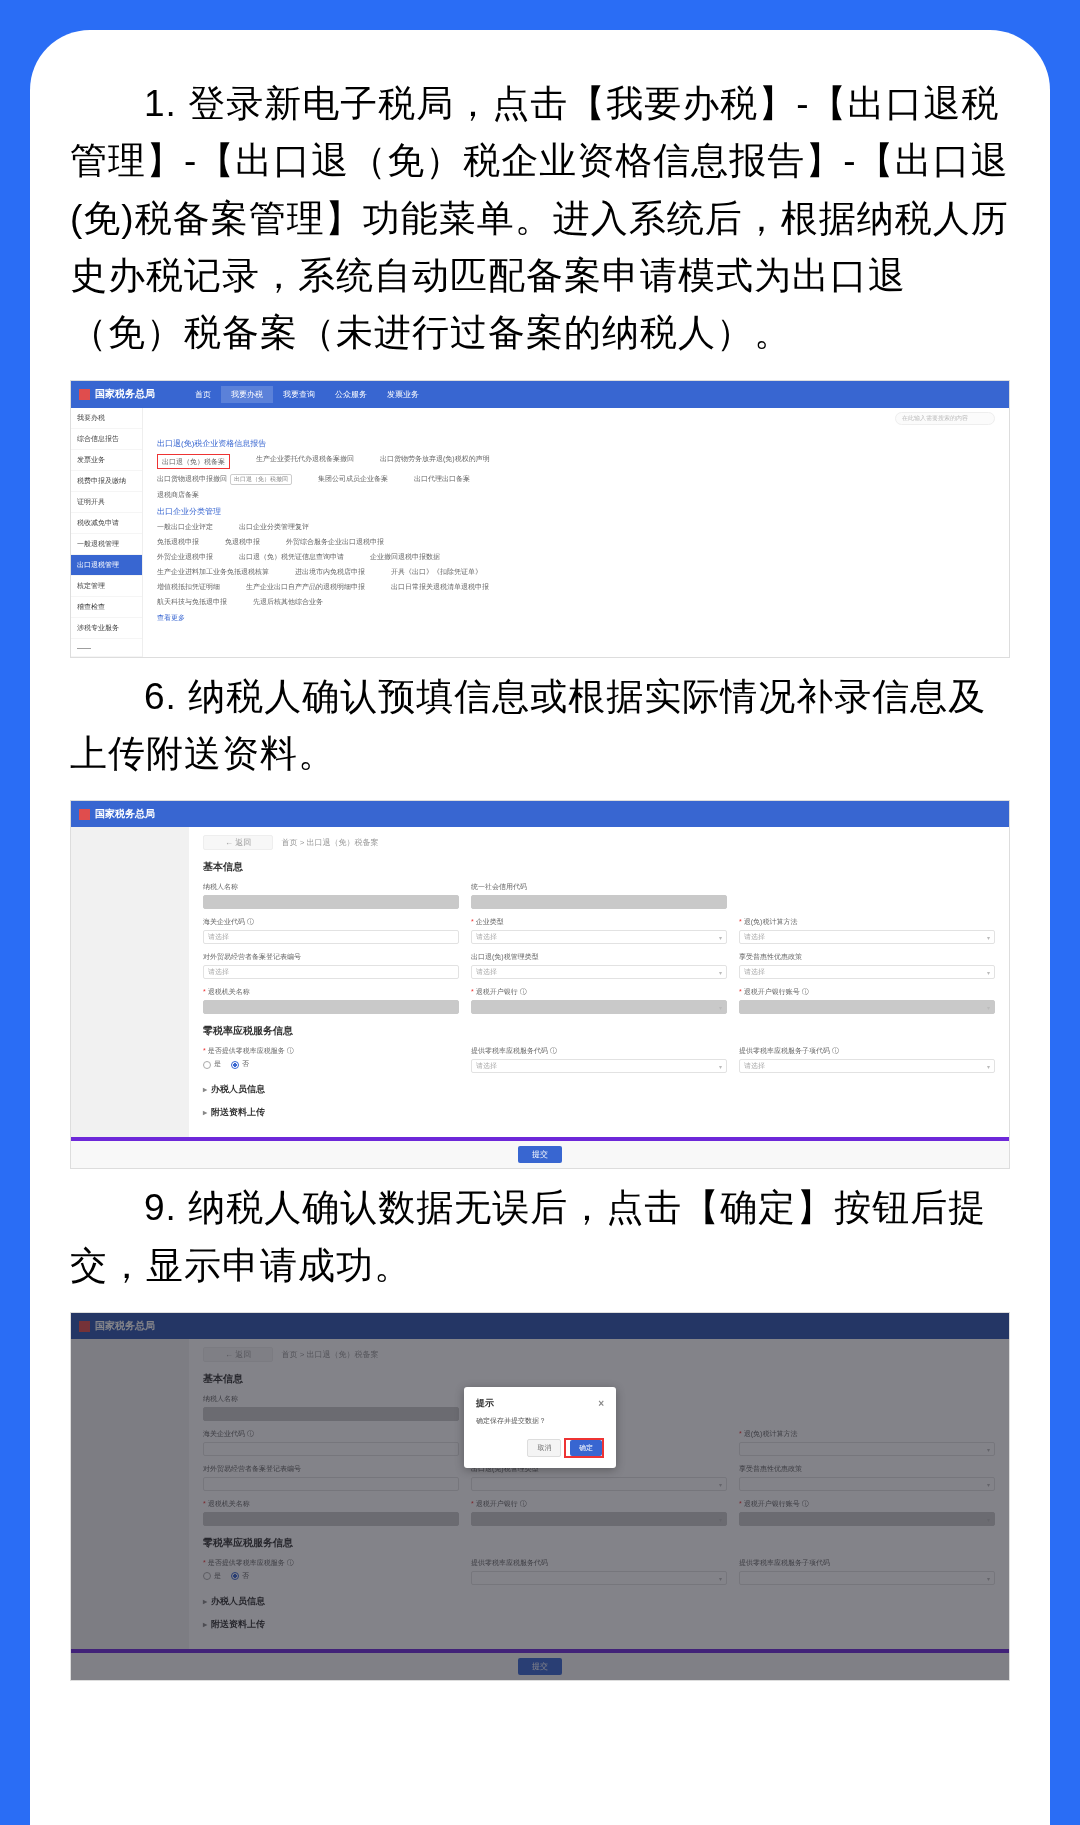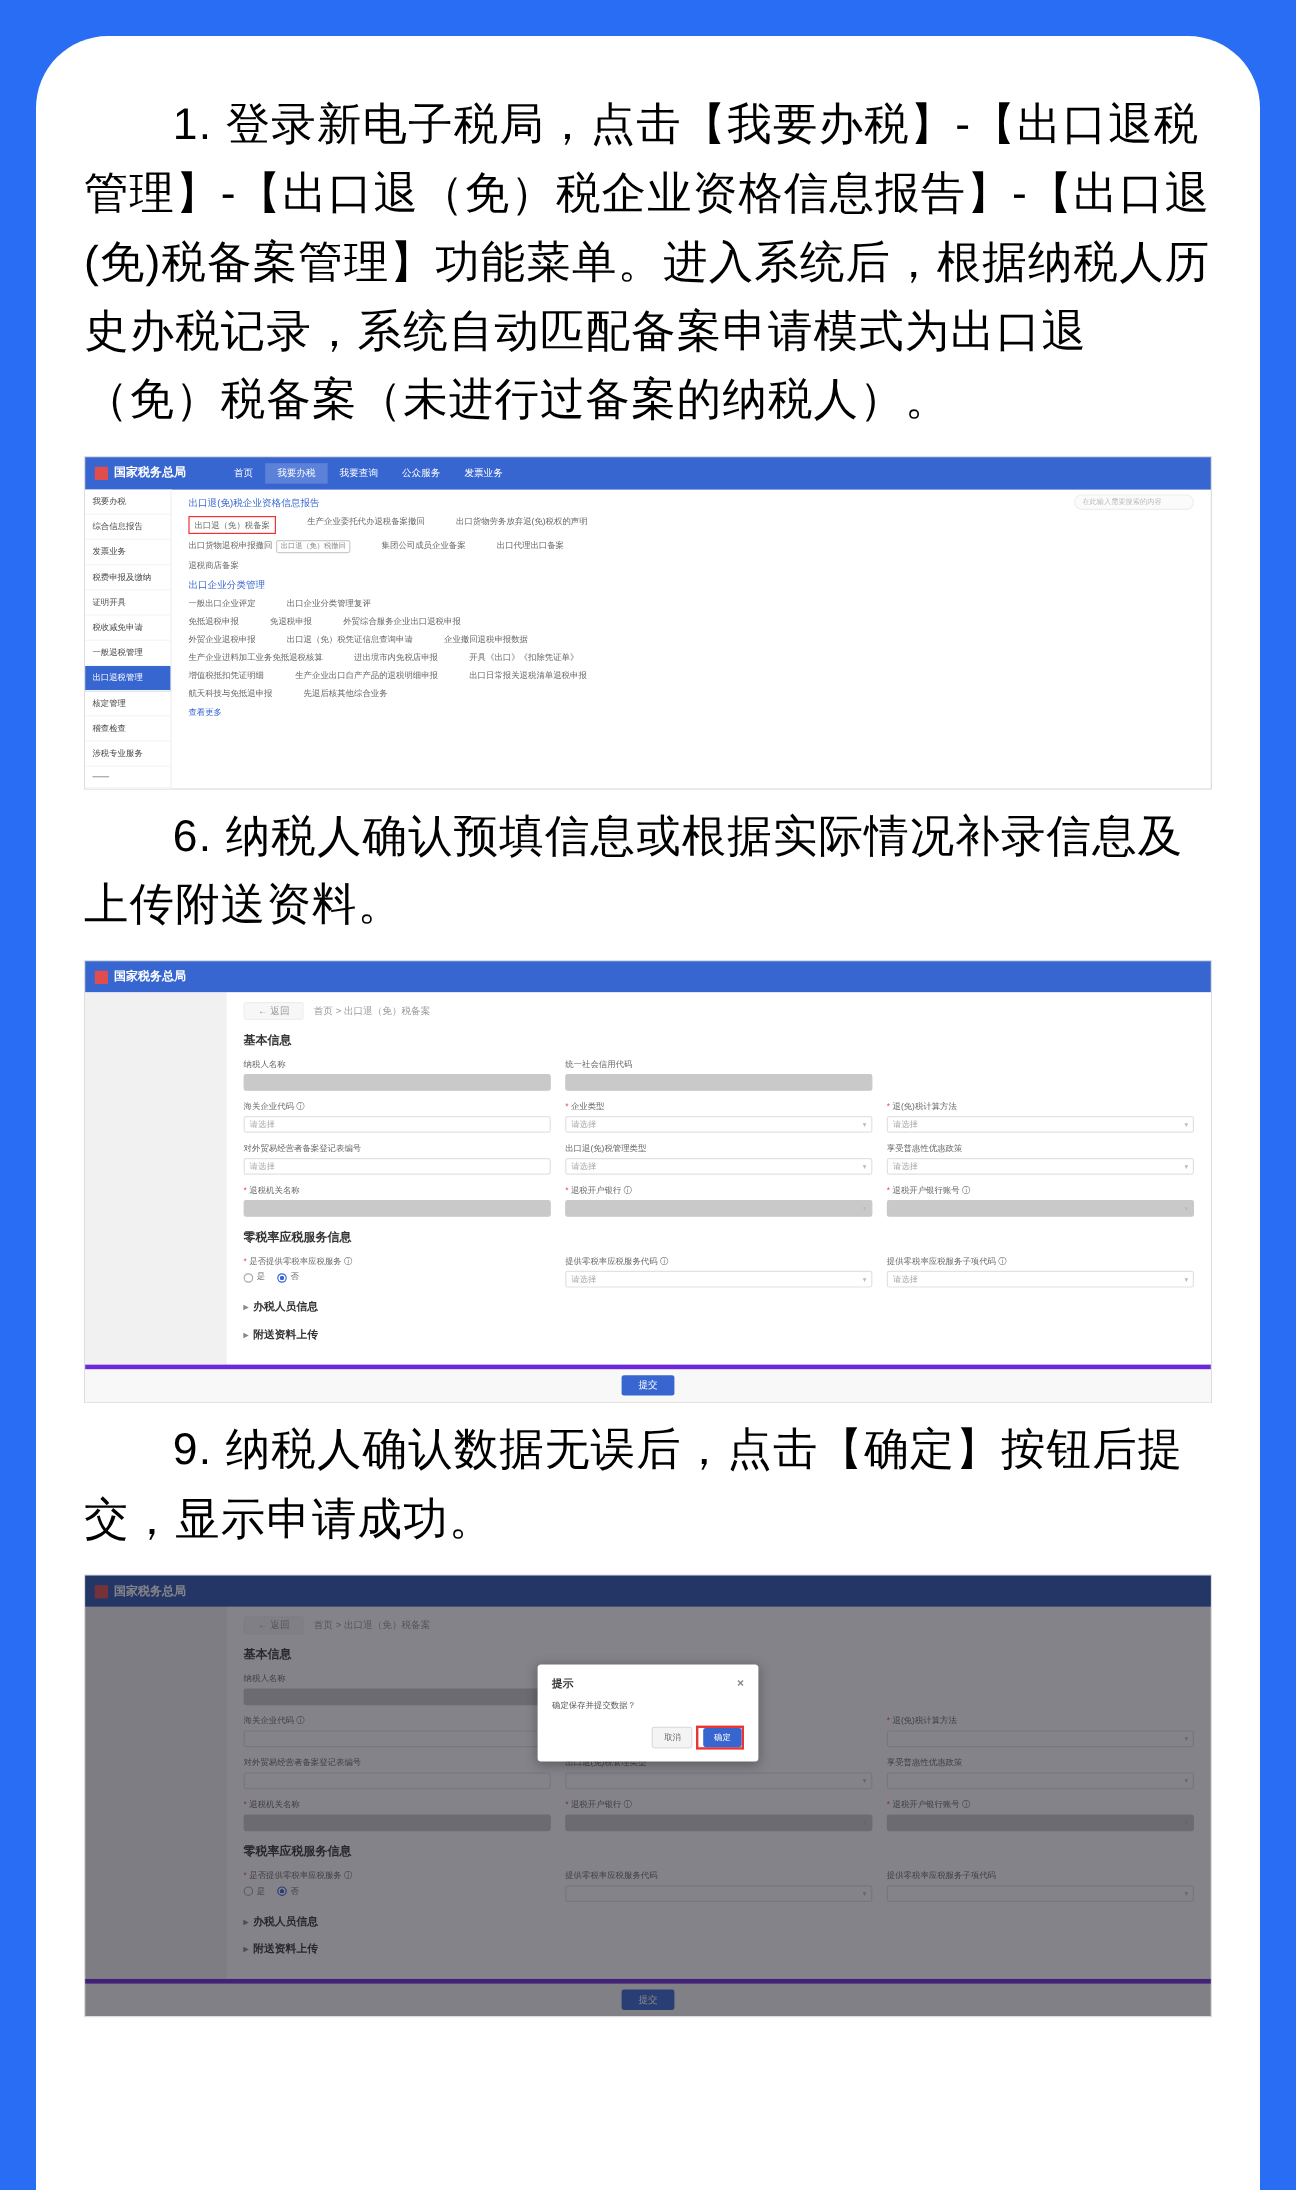--- a/index.html
+++ b/index.html
@@ -59,21 +59,21 @@
     border-right: 1px solid #eee;
     background: #fff;
   }
   .s1-side-item {
     padding: 5px 6px;
     font-size: 7px;
     color: #444;
     border-bottom: 1px solid #f5f5f5;
   }
   .s1-side-item.active { background: #3866d1; color: #fff; }
-  .s1-main { flex: 1; padding: 0 14px; position: relative; }
+  .s1-main { flex: 1; padding: 24px 14px; position: relative; }
   .s1-search { position: absolute; top: 4px; right: 14px; width: 100px; height: 13px; background: #fbfbfb; border: 1px solid #eee; border-radius: 7px; font-size: 6px; color: #bbb; display: flex; align-items: center; padding: 0 6px; }
   .s1-section-title { color: #3866d1; font-size: 8px; margin: 6px 0 5px 0; }
   .s1-links-row { display: flex; gap: 26px; margin-bottom: 5px; }
   .s1-link { font-size: 7px; color: #666; }
   .s1-link.blue { color: #3866d1; }
   .s1-badge {
     display: inline-block;
     border: 1px solid #ccc;
     border-radius: 2px;
     padding: 0 3px;
@@ -92,21 +92,21 @@
     color: #fff;
     padding: 6px 8px;
     display: flex;
     align-items: center;
     font-size: 10px;
   }
   .s2-body { display: flex; min-height: 280px; }
   .s2-sidebar { width: 118px; background: #f1f1f1; }
   .s2-main { flex: 1; padding: 8px 14px; background: #fff; }
   .s2-crumb { font-size: 8px; color: #999; margin-bottom: 10px; }
-  .s2-crumb-back { display: inline-block; padding: 1px 11px; background: #f7f7f7; border: 1px solid #eee; border-radius: 2px; margin-right: 6px; }
+  .s2-crumb-back { display: inline-block; padding: 1px 21px; background: #f7f7f7; border: 1px solid #eee; border-radius: 2px; margin-right: 6px; }
   .s2-section { font-weight: bold; font-size: 10px; margin: 10px 0 8px 0; }
   .s2-form-row { display: flex; gap: 12px; margin-bottom: 8px; }
   .s2-field { flex: 1; }
   .s2-label { font-size: 7px; color: #666; display: block; margin-bottom: 3px; }
   .s2-label .req { color: #e33; margin-right: 2px; }
   .s2-input { height: 14px; border: 1px solid #e2e2e2; background: #fff; border-radius: 2px; display: flex; align-items: center; padding: 0 4px; font-size: 7px; color: #aaa; position: relative; }
   .s2-input.filled { background: #c9c9c9; border-color: #c9c9c9; }
   .s2-input .chev { position: absolute; right: 4px; font-size: 6px; color: #bbb; }
   .s2-radio-row { display: flex; gap: 10px; font-size: 7px; color: #666; align-items: center; }
   .s2-radio { width: 8px; height: 8px; border: 1px solid #aaa; border-radius: 50%; display: inline-block; margin-right: 3px; vertical-align: middle; }
@@ -116,21 +116,21 @@
   .s2-submit-row { text-align: center; background: #f8f8f8; padding: 5px 0; border-top: 4px solid #6d28d9; }
   .s2-submit-btn { display: inline-block; background: #3866d1; color: #fff; font-size: 8px; padding: 3px 14px; border-radius: 2px; }
   
   .s3-wrap { position: relative; }
   .s3-overlay { position: absolute; inset: 0; background: rgba(30,30,40,0.55); }
   .s3-modal {
     position: absolute;
     top: 74px;
     left: 50%;
     transform: translateX(-50%);
-    width: 184px;
+    width: 152px;
     background: #fff;
     border-radius: 3px;
     box-shadow: 0 2px 10px rgba(0,0,0,0.3);
     padding: 10px 12px;
   }
   .s3-modal-title { font-size: 9px; font-weight: bold; display: flex; justify-content: space-between; align-items: center; margin-bottom: 6px; }
   .s3-modal-close { font-size: 10px; color: #888; }
   .s3-modal-body { font-size: 7px; color: #555; margin-bottom: 12px; }
   .s3-modal-actions { text-align: right; }
   .s3-btn { display: inline-block; font-size: 7px; padding: 3px 9px; border-radius: 2px; margin-left: 4px; }

